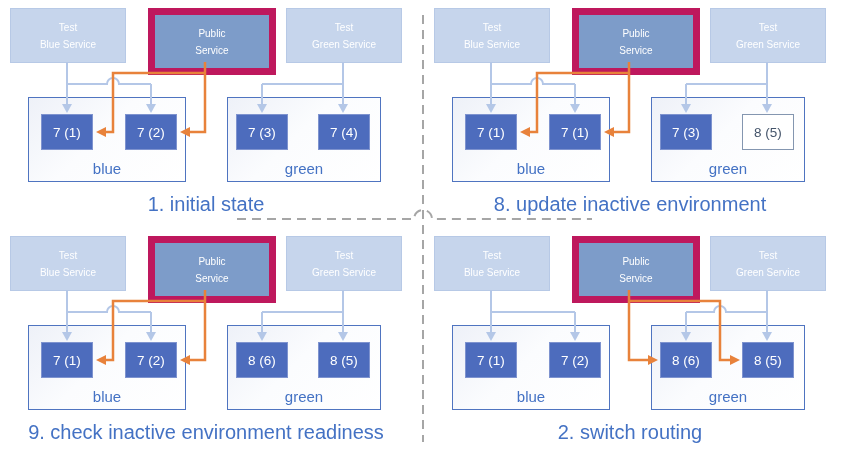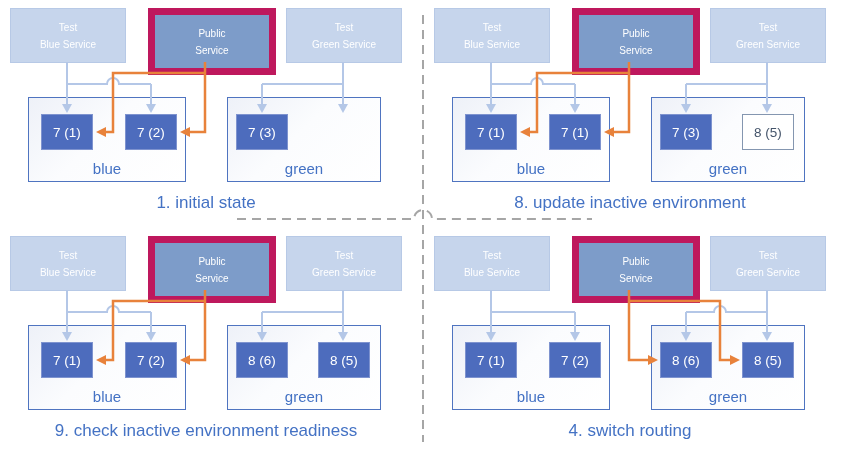--- a/index.html
+++ b/index.html
@@ -34,21 +34,21 @@
     position:absolute; top:114px; width:52px; height:36px;
     background:#4d6cbd; border:1px solid #7e93cf;
     color:#ffffff; font-size:13.5px;
     display:flex; align-items:center; justify-content:center;
     box-sizing:border-box;
   }
   .pod.outlined { background:#ffffff; border:1.2px solid #8496b0; color:#44546a; }
 
   .caption {
     position:absolute; top:193px; left:10px; width:392px;
-    text-align:center; color:#4472c4; font-size:17px;
+    text-align:center; color:#4472c4; font-size:20px;
   }
 
   svg.conn { position:absolute; left:0; top:0; width:424px; height:228px; pointer-events:none; }
   svg.dividers { position:absolute; left:0; top:0; width:848px; height:456px; pointer-events:none; }
 
   .lt  { stroke:#b4c7e7; stroke-width:2; fill:none; }
   .ltf { fill:#b4c7e7; }
   .or  { stroke:#e8823b; stroke-width:2.5; fill:none; }
   .orf { fill:#e8823b; }
   .dash{ stroke:#a6a6a6; stroke-width:2; fill:none; stroke-dasharray:9 6; }
@@ -98,20 +98,21 @@
         <path class="or" d="M205,62 V132 H190"></path>
           <polygon class="orf" points="180,132 190,127 190,137"></polygon>
         <path class="or" d="M205,73 H113 V132 H106"></path>
           <polygon class="orf" points="96,132 106,127 106,137"></polygon>
       </g>
     </svg>
 
     <div class="pod" style="left:41px">7 (1)</div>
     <div class="pod" style="left:125px">7 (2)</div>
     <div class="pod" style="left:236px">7 (3)</div>
+    <div class="pod" style="left:318px">7 (4)</div>
 
     <div class="caption">1. initial state</div>
   </section>
 
   <section class="panel" style="left:424px;top:0">
     <div class="svc light" style="left:10px">
       <span>Test</span>
       <span>Blue Service</span>
     </div>
     <div class="svc public" style="left:148px">
@@ -255,21 +256,21 @@
         <path class="or" d="M205,73 H296 V132 H307"></path>
           <polygon class="orf" points="316,132 306,127 306,137"></polygon>
       </g>
     </svg>
 
     <div class="pod" style="left:41px">7 (1)</div>
     <div class="pod" style="left:125px">7 (2)</div>
     <div class="pod" style="left:236px">8 (6)</div>
     <div class="pod" style="left:318px">8 (5)</div>
 
-    <div class="caption">4. switch routing</div>
+    <div class="caption">2. switch routing</div>
   </section>
 
   <svg class="dividers" viewBox="0 0 848 456">
     <path class="dash" d="M423,15 V442"></path>
     <path class="dash" d="M237,219 H414 A9,9 0 0 1 432,219 H592"></path>
   </svg>
 
 </div>
 
 </body></html>

